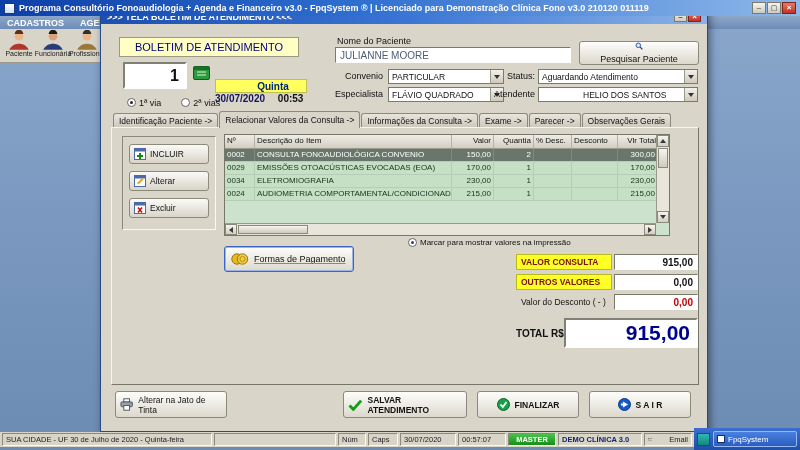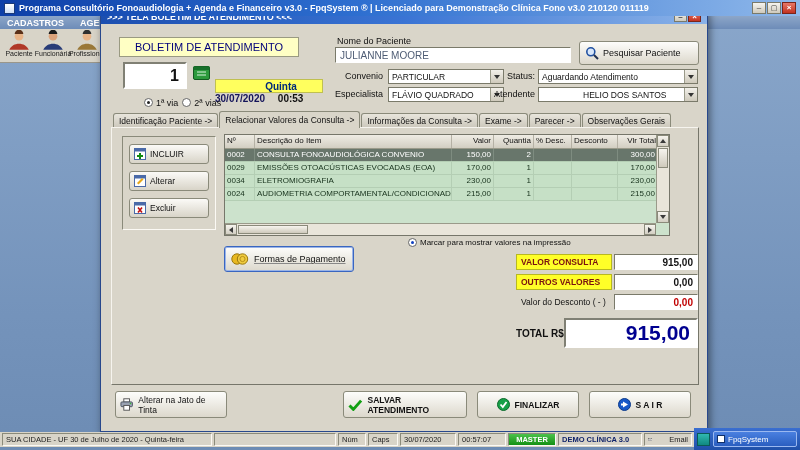--- a/index.html
+++ b/index.html
@@ -40,36 +40,36 @@
 
   .bol-header { position:absolute; left:18px; top:28px; width:180px; height:20px; background:#ffffc4;
     border:1px solid #9a9a82; color:#00007a; font-weight:normal; font-size:11px;
     display:flex; align-items:center; justify-content:center; }
   .num-box { position:absolute; left:22px; top:53px; width:64px; height:27px; background:#fff;
     border:2px solid; border-color:#808074 #fff #fff #808074; font-size:16px; font-weight:bold; color:#111;
     display:flex; align-items:center; justify-content:flex-end; padding-right:6px; }
   .cal { position:absolute; left:92px; top:56px; }
   .date-time { position:absolute; left:114px; top:56px; font-size:10px; font-weight:bold;margin-top:28px; }
   .date-time .d { color:#14145a; } .date-time .t { color:#111; margin-left:10px; }
-  .quinta { position:absolute; left:114px; top:70px; width:108px; height:14px; background:#ffff5e;
+  .quinta { position:absolute; left:114px; top:70px; width:92px; height:14px; background:#ffff5e;
     border:1px solid #c0c050; color:#002a7a; font-weight:bold; font-size:10px;
     display:flex; align-items:center; justify-content:center;padding-left:24px; }
-  .vias { position:absolute; left:26px; top:89px; display:flex; gap:4px; font-size:9px; color:#111; align-items:center;margin-left:17px; }
+  .vias { position:absolute; left:26px; top:89px; display:flex; gap:20px; font-size:9px; color:#111; align-items:center; }
   .radio { width:9px; height:9px; border-radius:50%; background:#fff; border:1px solid #666;
     display:inline-block; position:relative; margin-right:3px; vertical-align:-1px; }
   .radio.sel::after { content:""; position:absolute; inset:2px; background:#222; border-radius:50%; }
   .radio.blue::after { content:""; position:absolute; inset:2px; background:#1040c0; border-radius:50%; }
 
   .plabel { position:absolute; left:236px; top:27px; font-size:9px; color:#111; }
   .pinput { position:absolute; left:234px; top:38px; width:236px; height:16px; background:#fff;
     border:1px solid; border-color:#7a7a6a #fff #fff #7a7a6a; font-size:10px; color:#4e5c74;
     display:flex; align-items:center; padding-left:4px; }
   .search-btn { position:absolute; left:478px; top:32px; width:120px; height:24px;
     background:linear-gradient(#fdfdfb,#dcd8cc); border:1px solid #8a8a7a; border-radius:3px;
-    display:flex; align-items:center; gap:4px; padding:0 5px; font-size:9px; color:#111; }
+    display:flex; align-items:center; gap:4px; padding:0 5px; font-size:9px; color:#111;flex-direction:column; }
 
   .flabel { position:absolute; font-size:9px; color:#111; text-align:right; }
   .combo { position:absolute; height:15px; background:#fff; border:1px solid #7a7a6a;
     display:flex; align-items:center; font-size:8.5px; color:#111; padding-left:3px; }
   .combo .val { white-space:nowrap; overflow:hidden; }
   .dd { margin-left:auto; width:13px; align-self:stretch; background:linear-gradient(#f2f0ea,#cfcabc);
     border-left:1px solid #9a9a8a; display:flex; align-items:center; justify-content:center; }
   .dd i { width:0; height:0; border-left:3px solid transparent; border-right:3px solid transparent; border-top:4px solid #333; }
 
   .tabs { position:absolute; left:12px; top:102px; display:flex; align-items:center; height:17px; z-index:2; }

